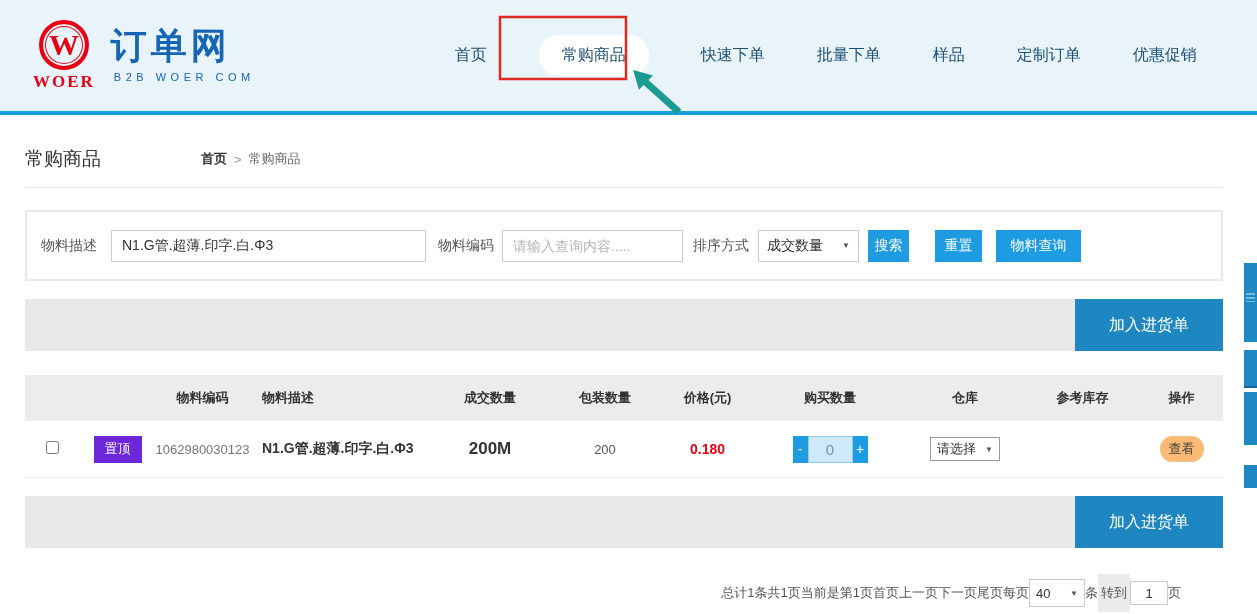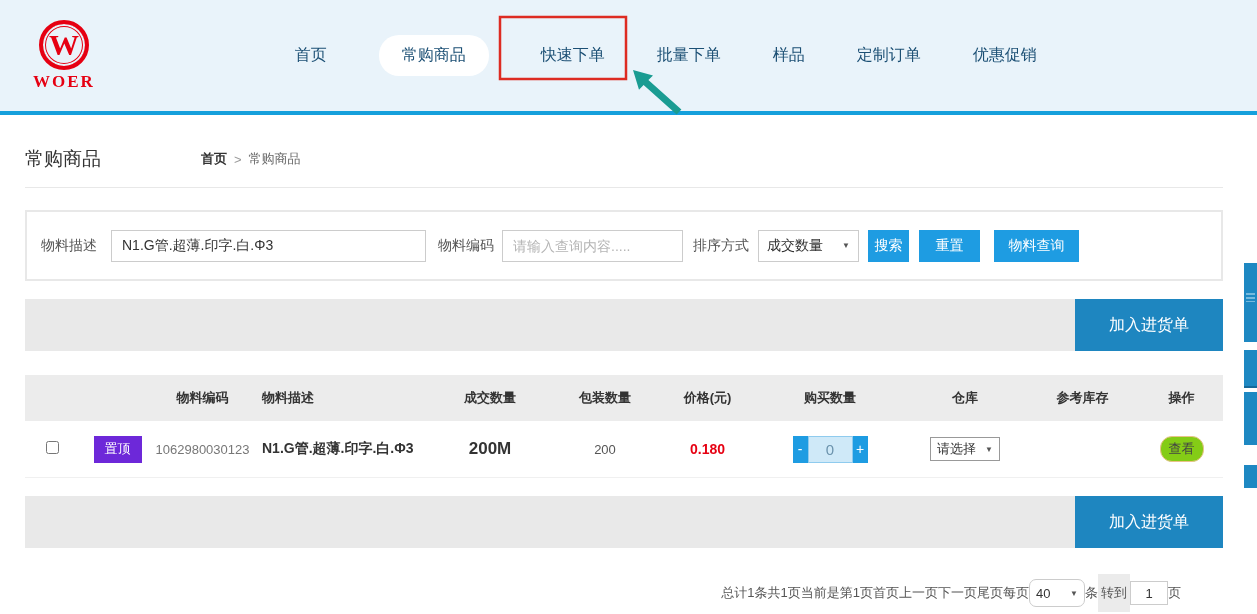--- a/index.html
+++ b/index.html
@@ -40,21 +40,21 @@
   .f-input::placeholder { color:#b5b5b5; }
   #desc-input { width:315px; margin-left:14px; }
   #code-input { width:181px; margin-left:8px; }
   #code-label { margin-left:12px; }
   #sort-label { margin-left:10px; }
   .fake-select { border:1px solid #ccc; background:#fff; display:flex; align-items:center; justify-content:space-between; font-size:14px; color:#333; cursor:pointer; }
   .sort-select { width:101px; height:32px; padding:0 8px; margin-left:9px; }
   .caret { font-size:8px; color:#555; }
   .f-btn { height:32px; border:none; color:#fff; background:#1e9ce2; font-size:14px; cursor:pointer; font-family:inherit; }
   .btn-search { width:41px; margin-left:9px; }
-  .btn-reset  { width:61px; margin-left:10px; }
+  .btn-reset  { width:47px; margin-left:26px; }
   .btn-lookup { width:85px; margin-left:14px; }
 
   
   .action-bar { position:relative; margin-top:18px; height:52px; background:#e9e9e9; }
   .action-bar.second { margin-top:18px; }
   .add-cart-btn { position:absolute; right:0; top:0; width:148px; height:52px; background:#1e86c0; color:#fff; border:none; font-size:16px; cursor:pointer; font-family:inherit; }
 
   
   .goods-table { margin-top:24px; }
   .t-row { display:grid; grid-template-columns:55px 75px 95px 180px 120px 110px 95px 150px 120px 115px 83px; align-items:center; }
@@ -68,26 +68,26 @@
   .cell-price { font-weight:bold; color:#e60012; font-size:14px; }
   .row-check { width:13px; height:13px; cursor:pointer; }
   .pin-btn { width:48px; height:27px; background:#6d28d9; color:#fff; border:none; font-size:13px; cursor:pointer; font-family:inherit; }
   .cell-code { color:#777; }
 
   .stepper { display:inline-flex; height:27px; }
   .step-btn { width:15px; background:#1e9ce2; color:#fff; border:none; font-size:14px; cursor:pointer; line-height:27px; padding:0; font-family:inherit; }
   .step-input { width:45px; border:1px solid #8fcbee; background:#cfe9f8; color:#6b93ad; text-align:center; font-size:15px; outline:none; font-family:inherit; }
 
   .wh-select { width:70px; height:24px; padding:0 6px; margin:0 auto; border-color:#999; font-size:13px; }
-  .view-btn { width:44px; height:26px; background:#84cc16; border:1px solid #e9c389; border-radius:12px; color:#444; font-size:13px; cursor:pointer; font-family:inherit; }
+  .view-btn { width:44px; height:26px; background:#fdba74; border:1px solid #e9c389; border-radius:12px; color:#444; font-size:13px; cursor:pointer; font-family:inherit; }
 
   
   .pagination { margin-top:26px; display:flex; justify-content:flex-end; align-items:center; font-size:13px; color:#555; padding-right:42px; }
   .pg-link { cursor:pointer; white-space:nowrap; }
-  .per-page-select { width:56px; height:28px; padding:8px 6px; font-size:13px;border-radius:7px; }
+  .per-page-select { width:56px; height:28px; padding:8px 6px; font-size:13px; }
   .goto-label { background:#ebebeb; padding:10px 3px; }
   .goto-input { width:38px; height:24px; border:1px solid #ccc; text-align:center; font-size:13px; color:#333; outline:none; font-family:inherit; }
 
   
   .side-widget { position:absolute; right:0; top:0; width:13px; height:614px; pointer-events:none; }
   .side-seg { position:absolute; right:0; width:13px; background:#1e88c2; pointer-events:auto; cursor:pointer; }
   .seg1 { top:263px; height:79px; }
   .seg2 { top:350px; height:38px; border-bottom:2px solid #16699a; }
   .seg3 { top:392px; height:53px; }
   .seg4 { top:465px; height:23px; }
@@ -99,20 +99,24 @@
 
 <div class="page">
 
   <div class="site-header">
     <div class="logo-block">
       <div class="logo-mark">
         <div class="logo-circle">
           <span class="logo-letter">W</span>
         </div>
         <span class="logo-word">WOER</span>
+      </div>
+      <div class="site-name-block">
+        <div class="site-name">订单网</div>
+        <div class="site-tagline">B2B WOER COM</div>
       </div>
     </div>
 
     <nav class="main-nav">
       <span class="nav-item">首页</span>
       <span class="nav-item active">常购商品</span>
       <span class="nav-item">快速下单</span>
       <span class="nav-item">批量下单</span>
       <span class="nav-item">样品</span>
       <span class="nav-item">定制订单</span>

